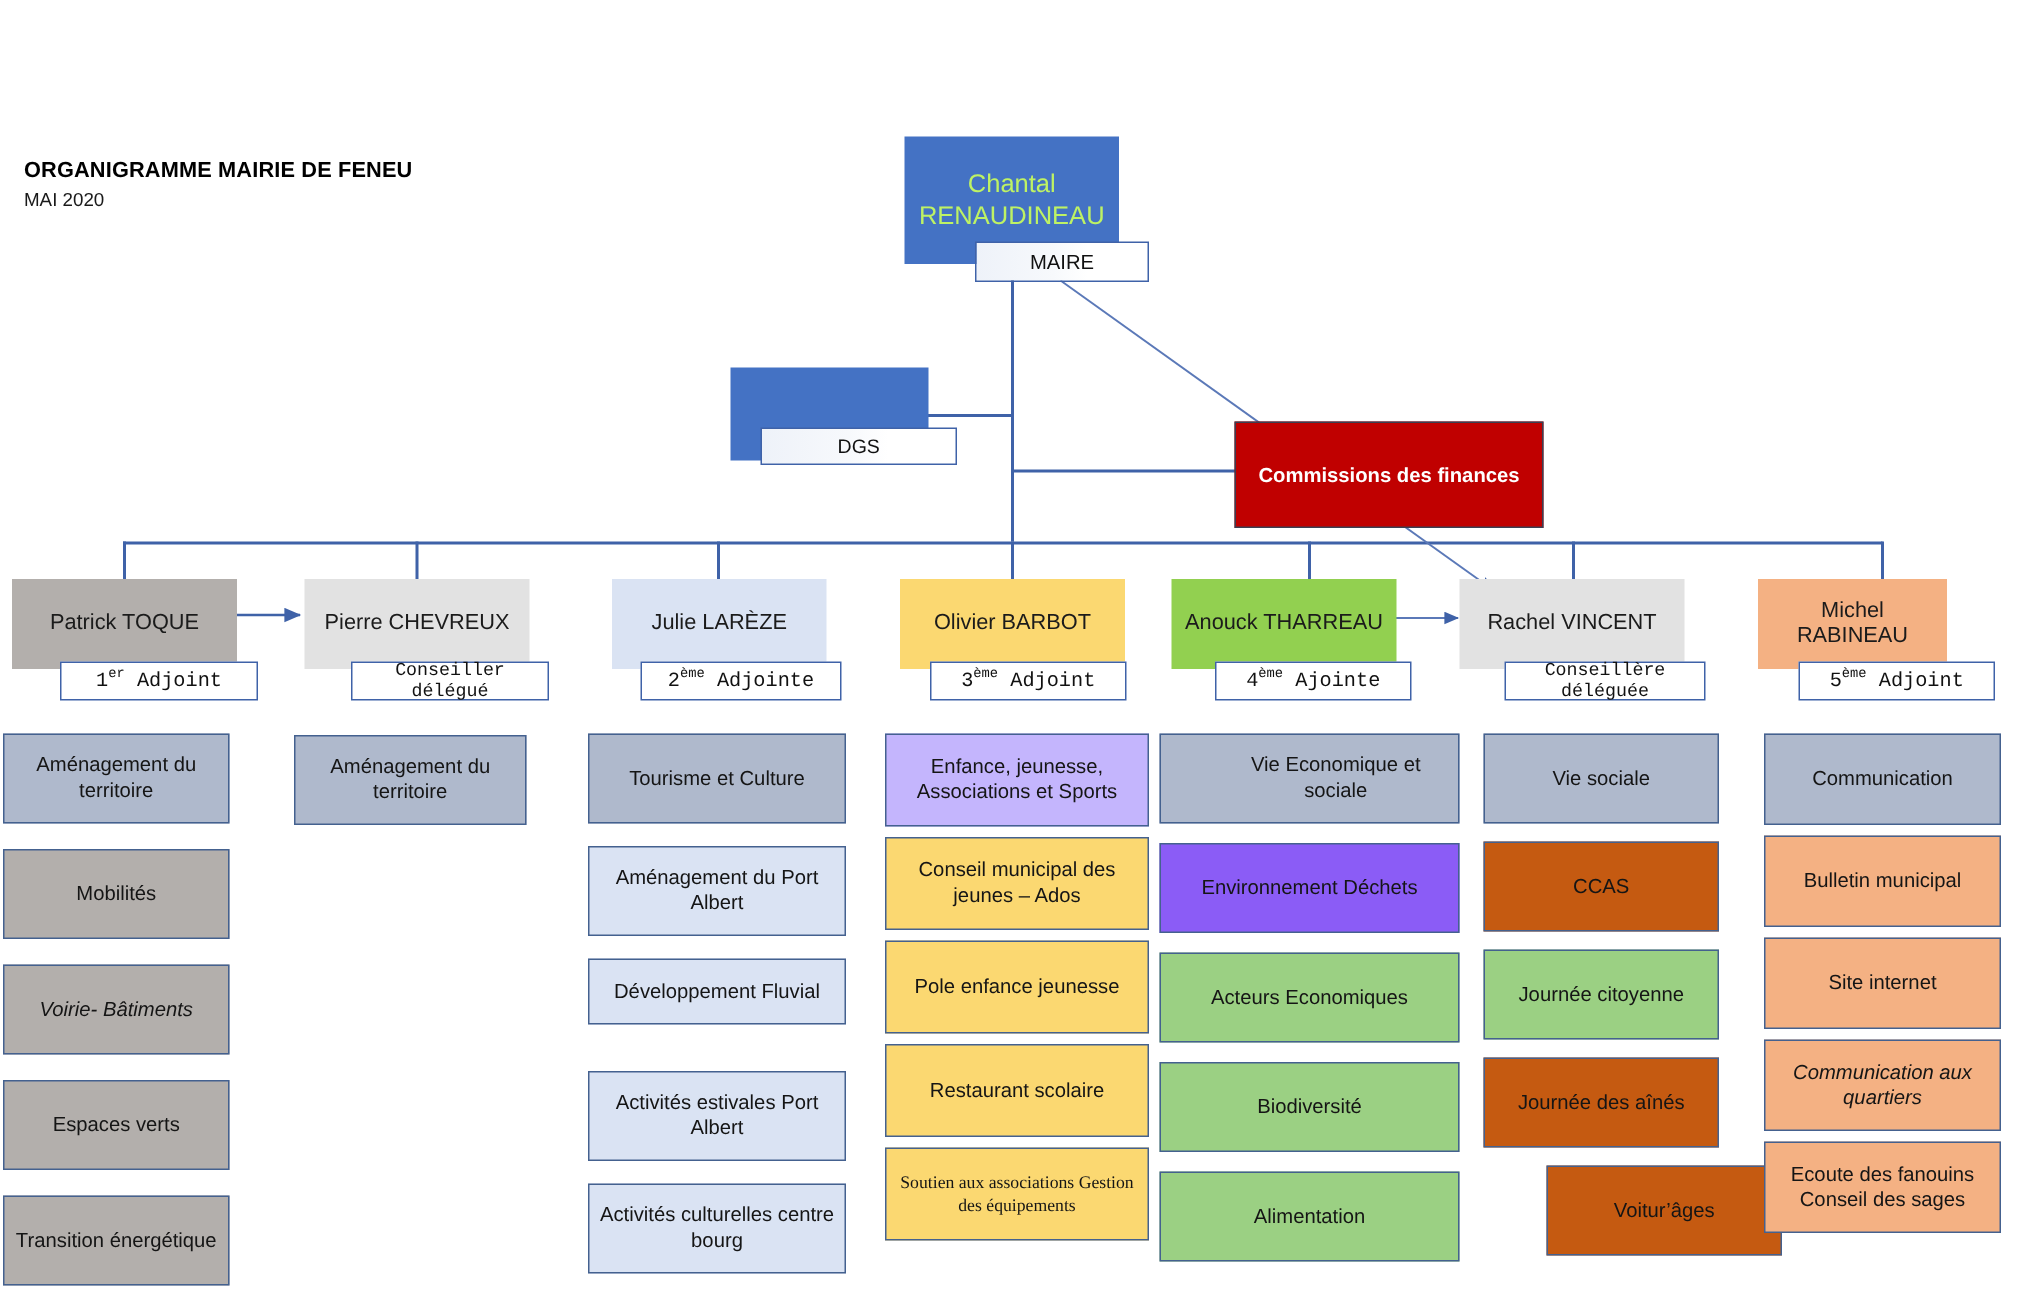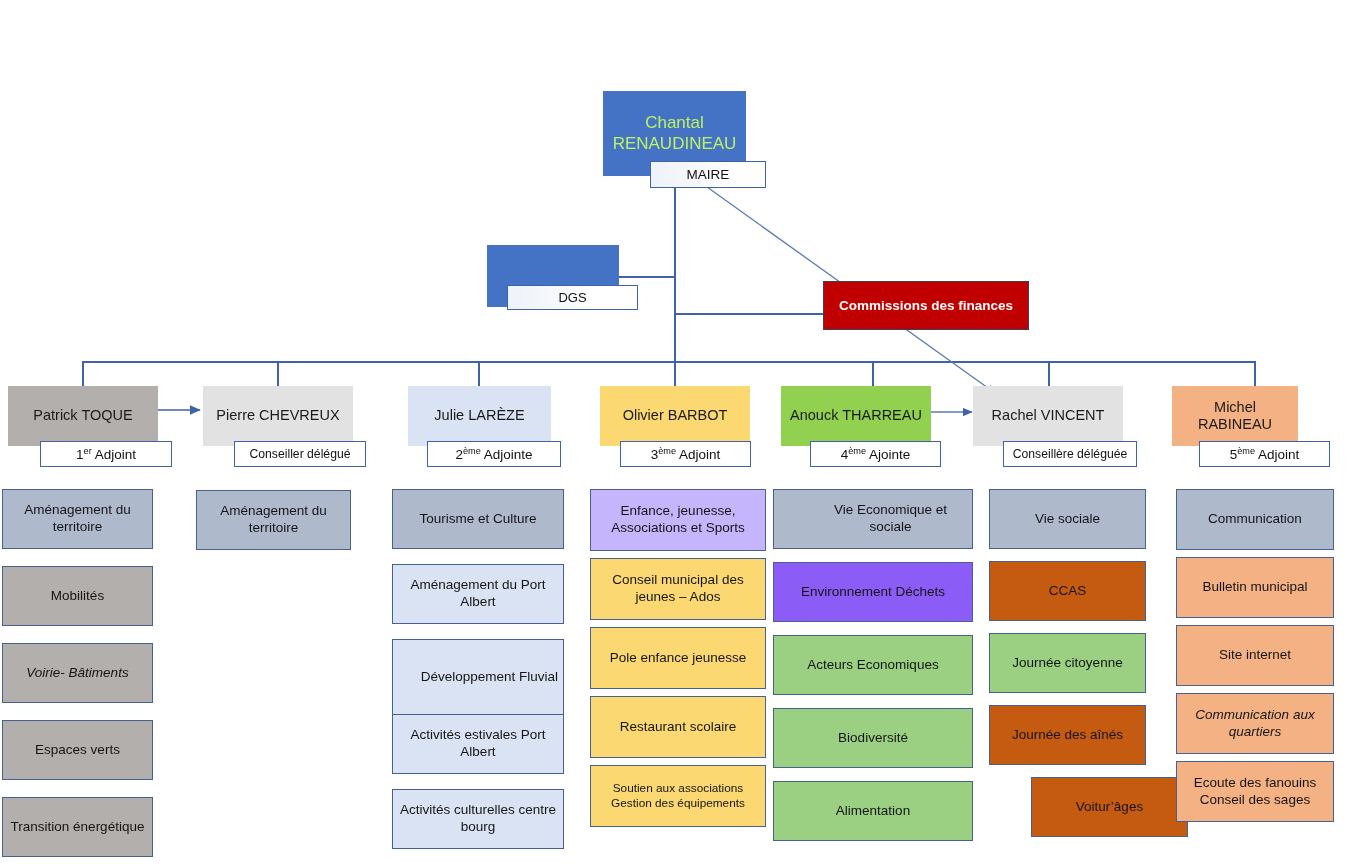--- a/index.html
+++ b/index.html
@@ -21,37 +21,41 @@
          text-align:center;line-height:1.2;}
   .pcard .nm{padding:0 6px;}
 
   .toplead{font-size:17px;color:#bef264;}
   .adjname{font-size:14.5px;color:#1b1b1b;}
 
   
   .plate{position:absolute;box-sizing:border-box;border:1.4px solid #3F62A8;
          background:linear-gradient(to right,#eef2f9 0%,#f7f9fc 45%,#ffffff 65%,#ffffff 100%);
          display:flex;align-items:center;justify-content:center;text-align:center;color:#111;}
-  .plate.plain{background:#ffffff;}
+  .plate.plain{background:#ffffff;font-family:Liberation Mono, monospace;}
   sup{font-size:.68em;vertical-align:super;line-height:0;}
 
   
   .tbox{position:absolute;box-sizing:border-box;border:1.4px solid #44618F;
         display:flex;align-items:center;justify-content:center;text-align:center;
         font-size:13.5px;color:#151515;line-height:1.25;padding:2px 5px;}
-  .tbox.small{font-size:11.8px;}
+  .tbox.small{font-size:11.8px;font-family:Liberation Serif, serif;}
 
   .fin{position:absolute;box-sizing:border-box;background:#C00000;border:1.2px solid #3a3f52;
        display:flex;align-items:center;justify-content:center;color:#fff;font-weight:bold;font-size:13.5px;}
 </style>
 </head>
 <body>
 
 <div id="canvas">
 
+  <div class="title-block">
+    <div class="title-main">ORGANIGRAMME MAIRIE DE FENEU</div>
+    <div class="title-sub">MAI 2020</div>
+  </div>
 
   <div class="ln lnv" style="left:674px;top:186px;height:175px;"></div>
   <div class="ln lnh" style="left:618px;top:276px;width:58px;"></div>
   <div class="ln lnh" style="left:674px;top:313px;width:150px;"></div>
   <div class="ln lnh" style="left:82px;top:361px;width:1173px;"></div>
 
   <div class="ln lnv" style="left:82px;top:361px;height:25px;"></div>
   <div class="ln lnv" style="left:277px;top:361px;height:25px;"></div>
   <div class="ln lnv" style="left:478px;top:361px;height:25px;"></div>
   <div class="ln lnv" style="left:674px;top:361px;height:25px;"></div>
@@ -78,21 +82,21 @@
     <span>MAIRE</span>
   </div>
 
   <div class="pcard" style="left:487px;top:245px;width:132px;height:62px;background:#4472C4;">
     <span class="nm"></span>
   </div>
   <div class="plate" style="left:507px;top:285px;width:131px;height:25px;font-size:13px;">
     <span>DGS</span>
   </div>
 
-  <div class="fin" style="left:823px;top:281px;width:206px;height:49px;">
+  <div class="fin" style="left:823px;top:281px;width:206px;height:71px;">
     <span>Commissions des finances</span>
   </div>
 
   <div id="cols">
       <div class="pcard adjname" style="left: 8px; top: 386px; width: 150px; height: 60px; background: rgb(179, 175, 172);">
         <span class="nm">Patrick TOQUE</span>
       </div>
       <div class="plate plain" style="left: 40px; top: 441px; width: 132px; height: 26px; font-size: 13.5px;">
         <span>1<sup>er</sup> Adjoint</span>
       </div>
@@ -125,21 +129,21 @@
       </div>
       <div class="plate plain" style="left: 427px; top: 441px; width: 134px; height: 26px; font-size: 13.5px;">
         <span>2<sup>ème</sup> Adjointe</span>
       </div>
       <div class="tbox" style="left: 392px; top: 489px; width: 172px; height: 60px; background: rgb(175, 185, 204);">
         <span>Tourisme et Culture</span>
       </div>
       <div class="tbox" style="left: 392px; top: 564px; width: 172px; height: 60px; background: rgb(218, 227, 243);">
         <span>Aménagement du Port Albert</span>
       </div>
-      <div class="tbox" style="left: 392px; top: 639px; width: 172px; height: 76px; background: rgb(218, 227, 243); justify-content: flex-end;">
+      <div class="tbox" style="left: 392px; top: 639px; width: 172px; height: 44px; background: rgb(218, 227, 243);">
         <span>Développement Fluvial</span>
       </div>
       <div class="tbox" style="left: 392px; top: 714px; width: 172px; height: 60px; background: rgb(218, 227, 243);">
         <span>Activités estivales Port Albert</span>
       </div>
       <div class="tbox" style="left: 392px; top: 789px; width: 172px; height: 60px; background: rgb(218, 227, 243);">
         <span>Activités culturelles centre bourg</span>
       </div>
       <div class="pcard adjname" style="left: 600px; top: 386px; width: 150px; height: 60px; background: rgb(251, 216, 113);">
         <span class="nm">Olivier BARBOT</span>

